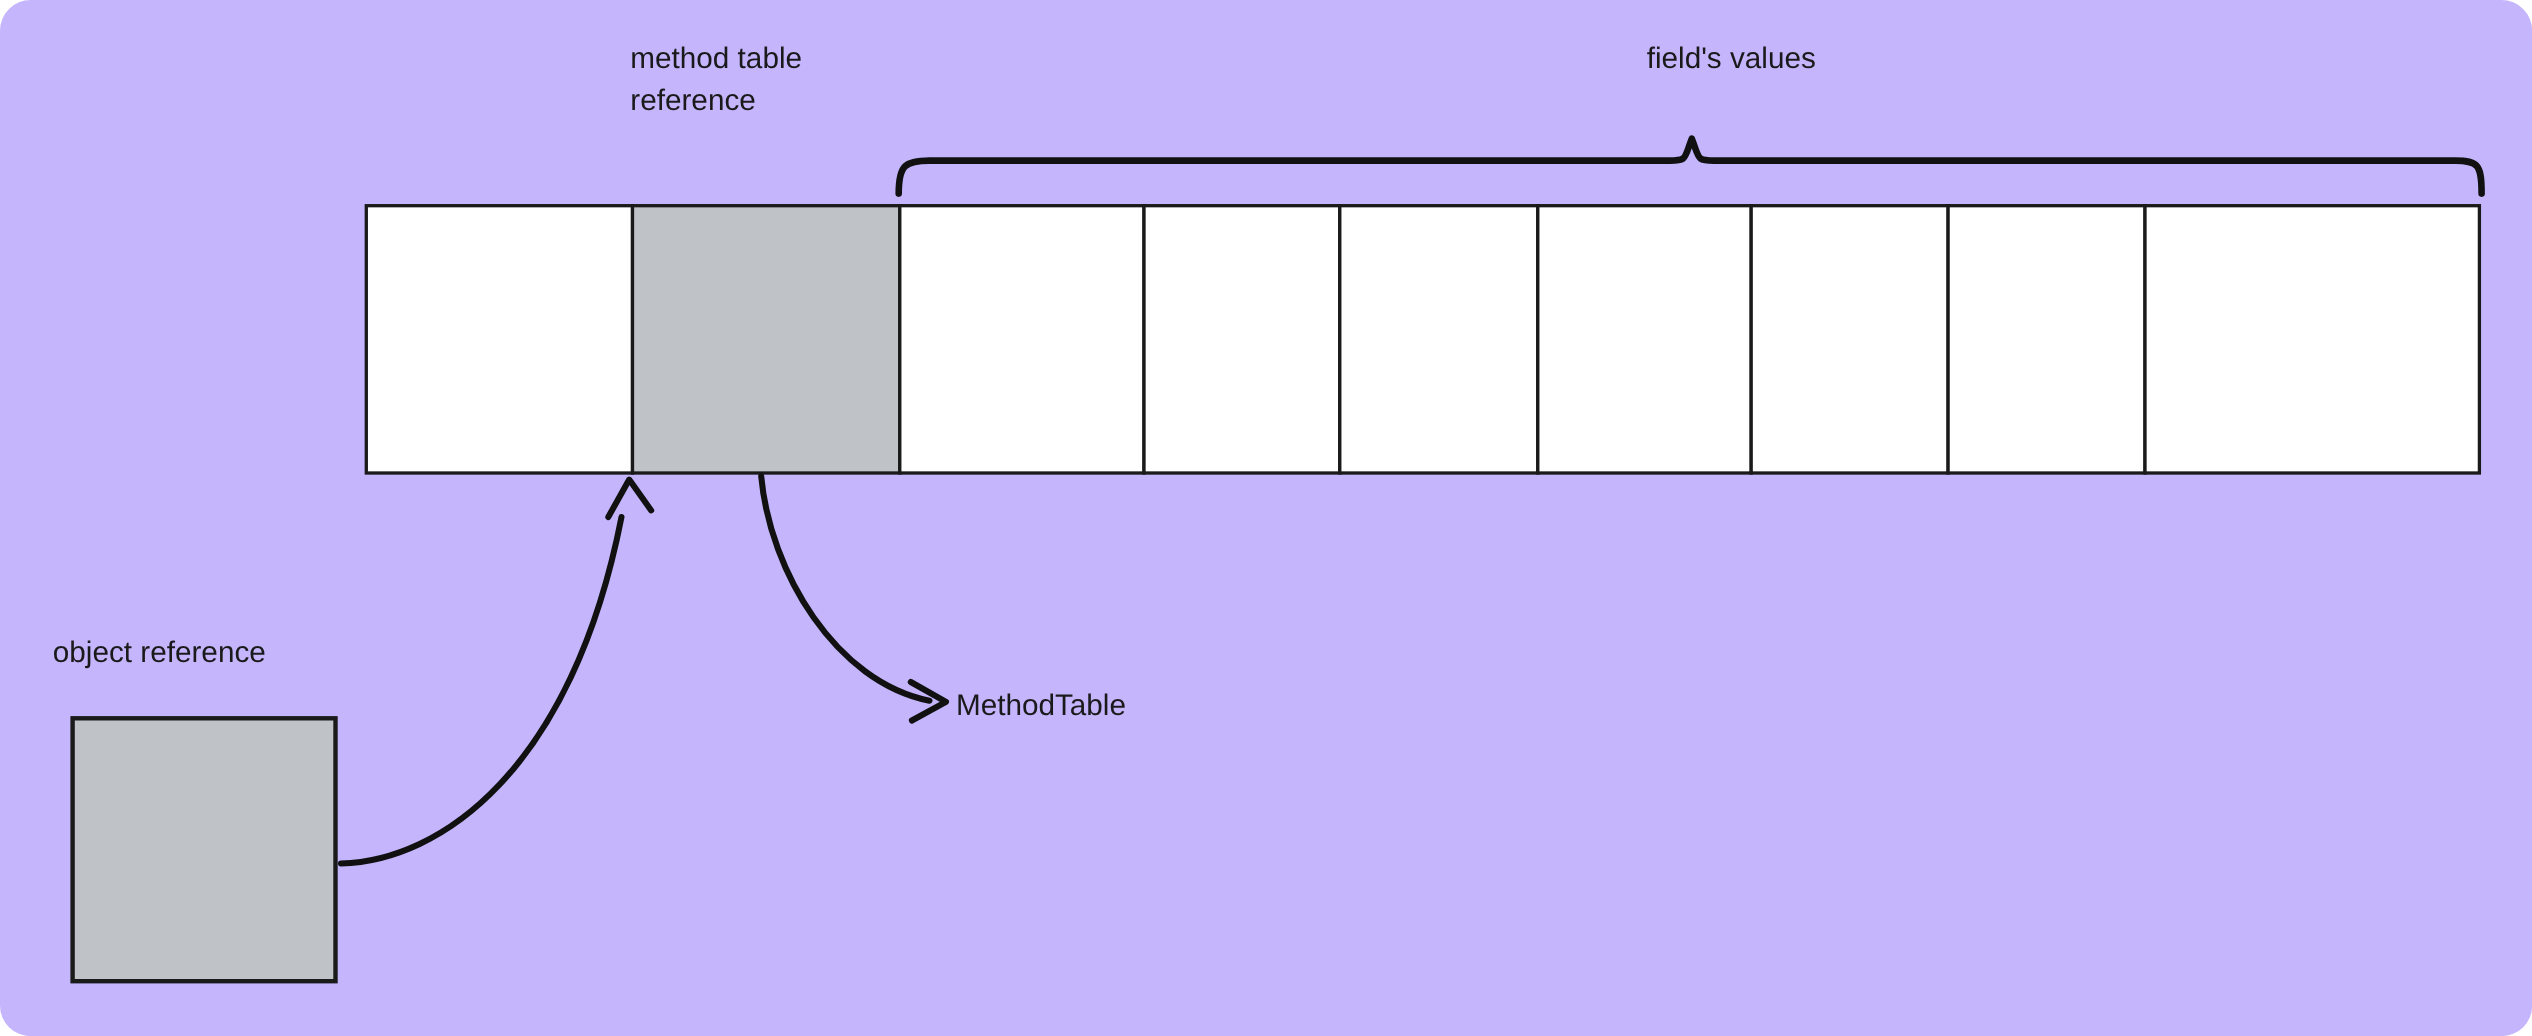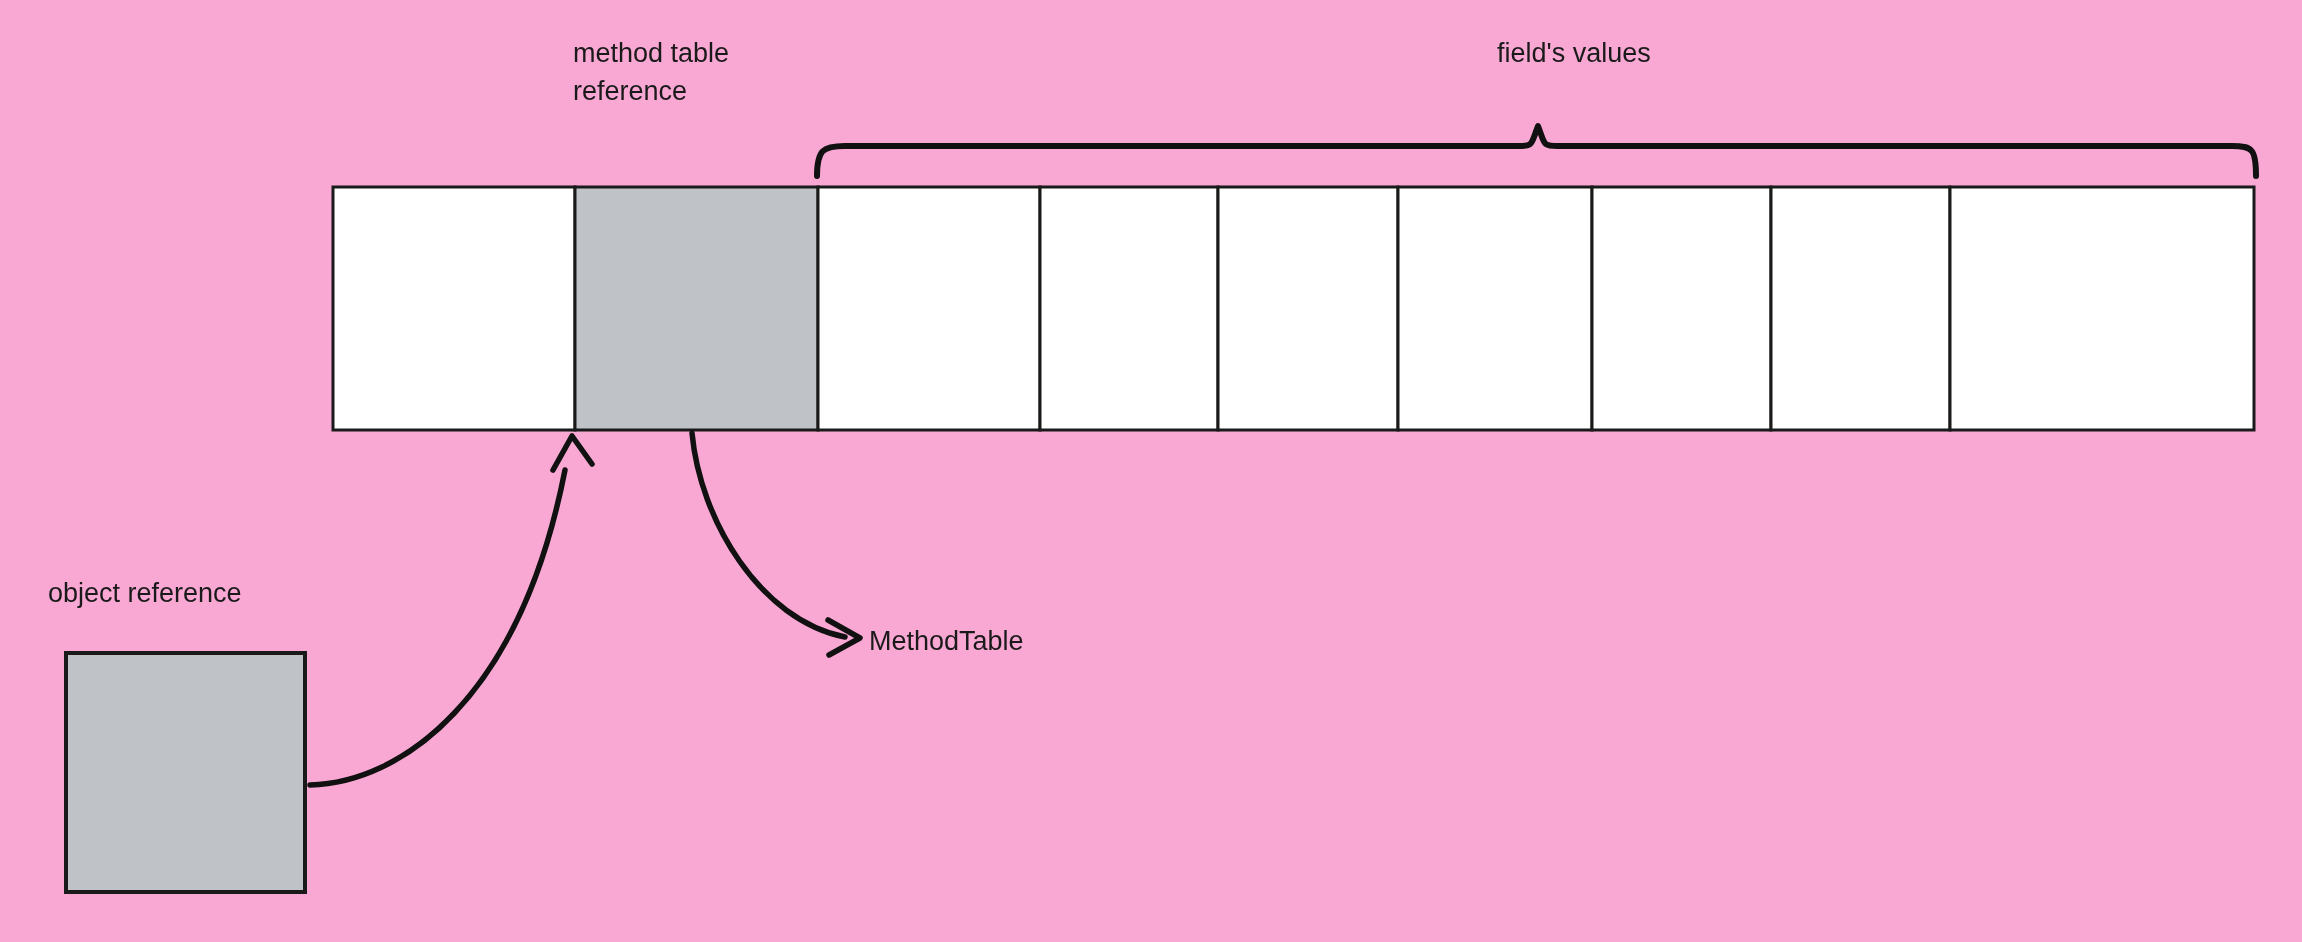--- a/index.html
+++ b/index.html
@@ -8,22 +8,23 @@
     padding: 0;
     background: #ffffff;
   }
   body {
     font-family: "Liberation Sans", sans-serif;
   }
   #canvas {
     position: relative;
     width: 2302px;
     height: 942px;
-    background: #f9a8d4;
+    background: #c4b5fd;
     overflow: hidden;
+    border-radius: 28px;
   }
   #diagram-svg {
     position: absolute;
     left: 0;
     top: 0;
     width: 2302px;
     height: 942px;
   }
   .diagram-label {
     font-family: "Liberation Sans", sans-serif;

